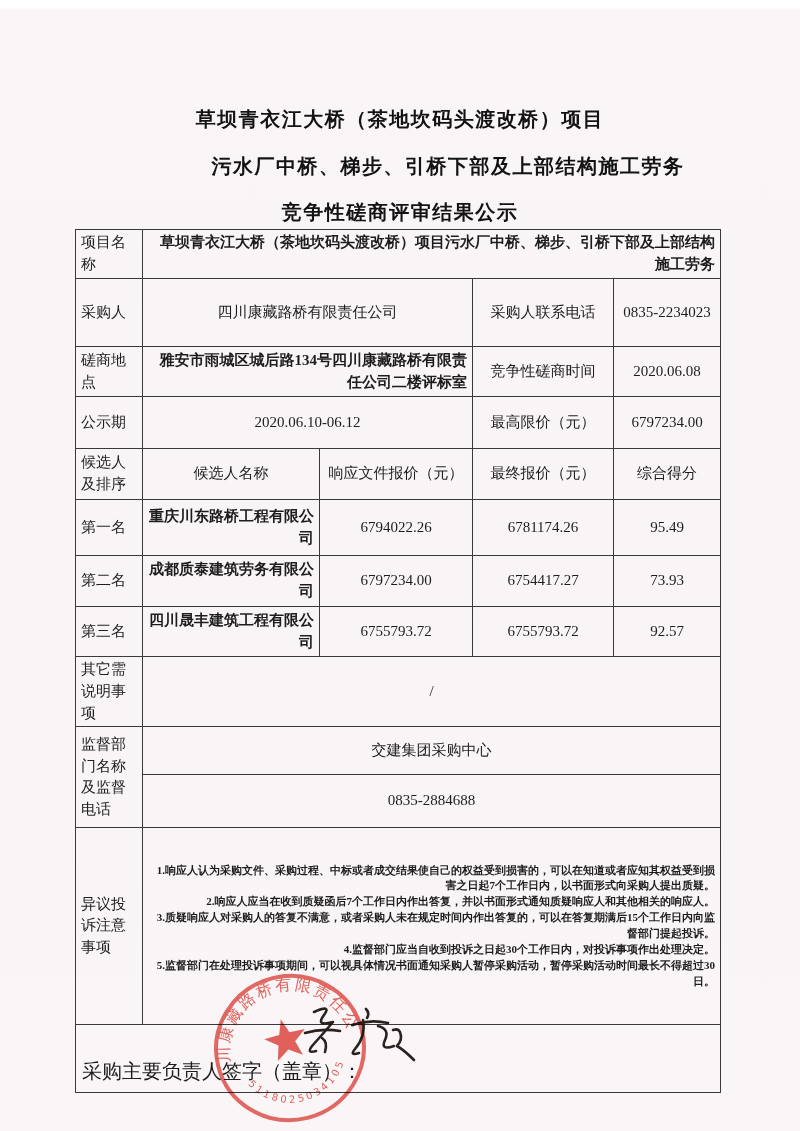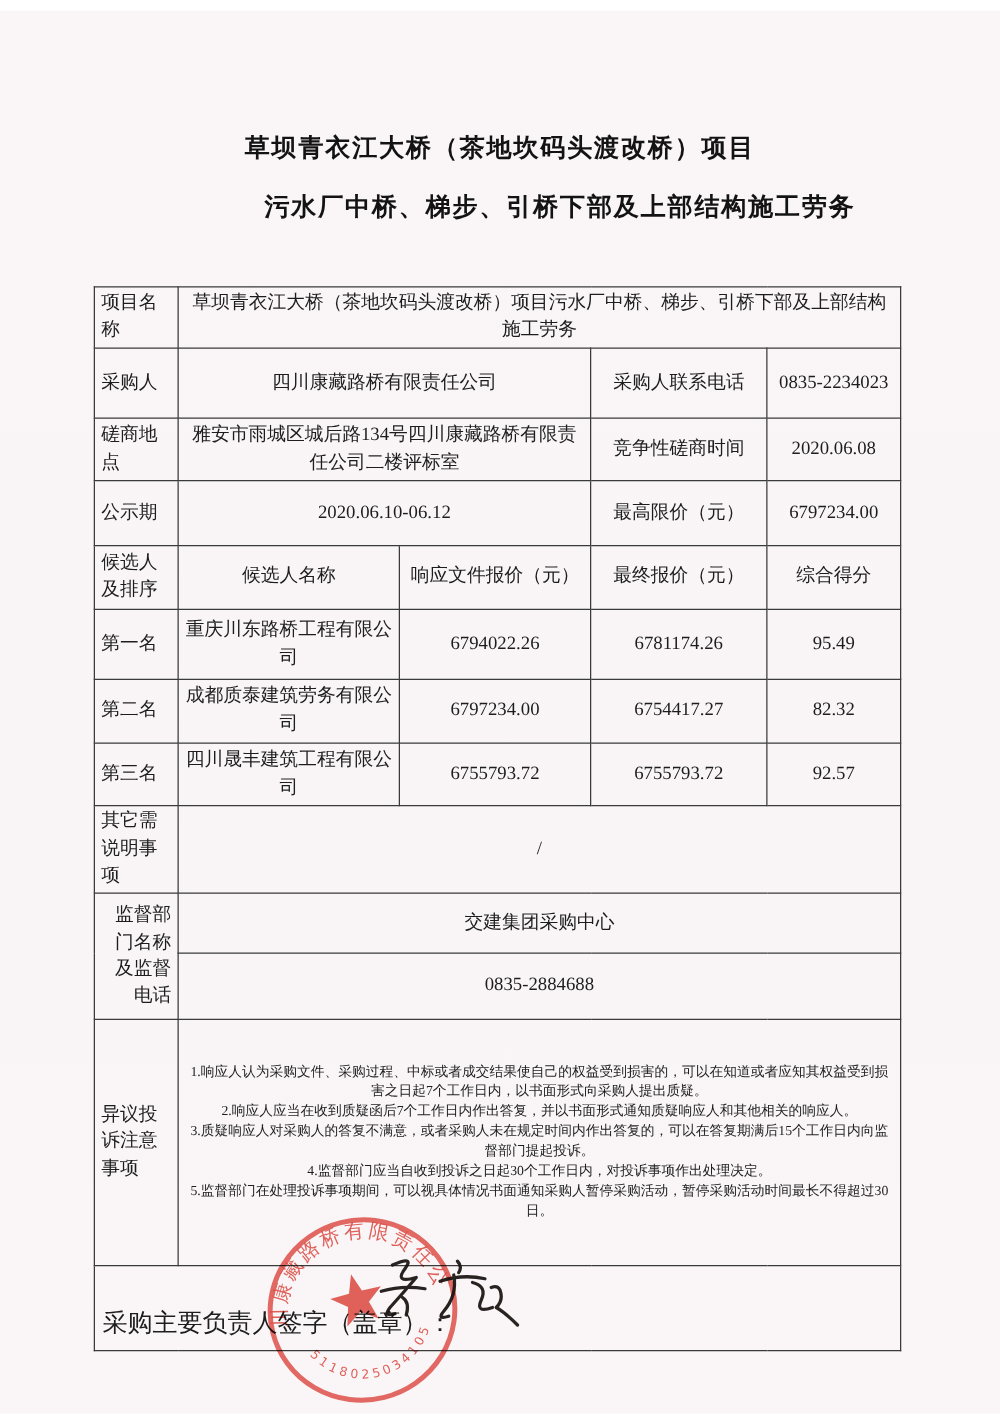--- a/index.html
+++ b/index.html
@@ -29,26 +29,26 @@
   table.doc td{
     border:1.5px solid #3a3a3a;
     vertical-align:middle;
     padding:2px 5px;
     line-height:1.45;
     word-break:break-all;
     overflow:hidden;
   }
   td.lbl{padding:2px 3px 2px 4px;}
   td.ctr{text-align:center;}
-  td.lft{text-align:center;}
-  tr.r1{height:49px;} tr.r2{height:56px;} tr.r3{height:50px;} tr.r4{height:52px;}
+  td.lft{text-align:right;font-weight:bold;}
+  tr.r1{height:49px;} tr.r2{height:68px;} tr.r3{height:50px;} tr.r4{height:52px;}
   tr.r5{height:51px;} tr.r6{height:56px;} tr.r7{height:51px;} tr.r8{height:50px;margin-top:17px;}
   tr.r9{height:56px;} tr.r10a{height:48px;} tr.r10b{height:53px;}
   tr.r11{height:197px;} tr.r12{height:68px;}
-  td.sup-lbl{text-align:right;padding:2px 2px;}
+  td.sup-lbl{text-align:left;padding:2px 2px;}
   td.notice{vertical-align:middle;padding:6px 8px 6px 7px;line-height:1.5;font-size:11px;}
   .notice div{margin:0;}
   td.sign-cell{padding:4px 6px;position:relative;}
   .sign-label{position:absolute;left:6px;top:32px;font-size:20px;color:#1d1d1d;}
   
   .seal{
     position:absolute;left:210px;top:972px;width:162px;height:154px;
     mix-blend-mode:multiply;opacity:.88;pointer-events:none;
   }
   .handsign{
@@ -56,20 +56,21 @@
     pointer-events:none;
   }
 </style>
 </head>
 <body>
 
 <div class="page">
 
   <div class="title-line t1">草坝青衣江大桥（茶地坎码头渡改桥）项目</div>
   <div class="title-line t2">污水厂中桥、梯步、引桥下部及上部结构施工劳务</div>
+  <div class="title-line t3">竞争性磋商评审结果公示</div>
 
   <table class="doc">
     <colgroup>
       <col style="width:67px">
         <col style="width:177px">
         <col style="width:153px">
       <col style="width:141px">
         <col style="width:107px">
     </colgroup>
     <tbody>
@@ -107,21 +108,21 @@
         <td class="lft">重庆川东路桥工程有限公司</td>
         <td class="ctr">6794022.26</td>
         <td class="ctr">6781174.26</td>
         <td class="ctr">95.49</td>
       </tr>
       <tr class="r7">
         <td class="lbl">第二名</td>
         <td class="lft">成都质泰建筑劳务有限公司</td>
         <td class="ctr">6797234.00</td>
         <td class="ctr">6754417.27</td>
-        <td class="ctr">82.32</td>
+        <td class="ctr">73.93</td>
       </tr>
       <tr class="r8">
         <td class="lbl">第三名</td>
         <td class="lft">四川晟丰建筑工程有限公司</td>
         <td class="ctr">6755793.72</td>
         <td class="ctr">6755793.72</td>
         <td class="ctr">92.57</td>
       </tr>
       <tr class="r9">
         <td class="lbl">其它需说明事项</td>

